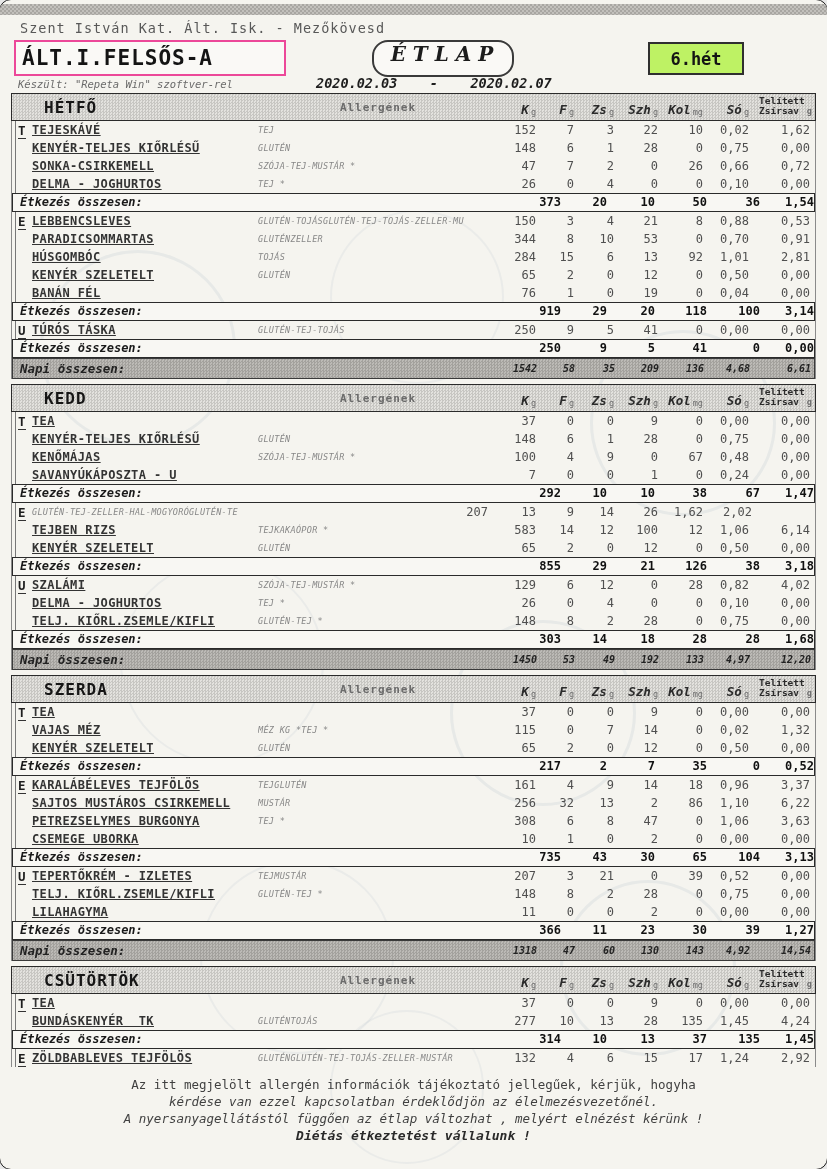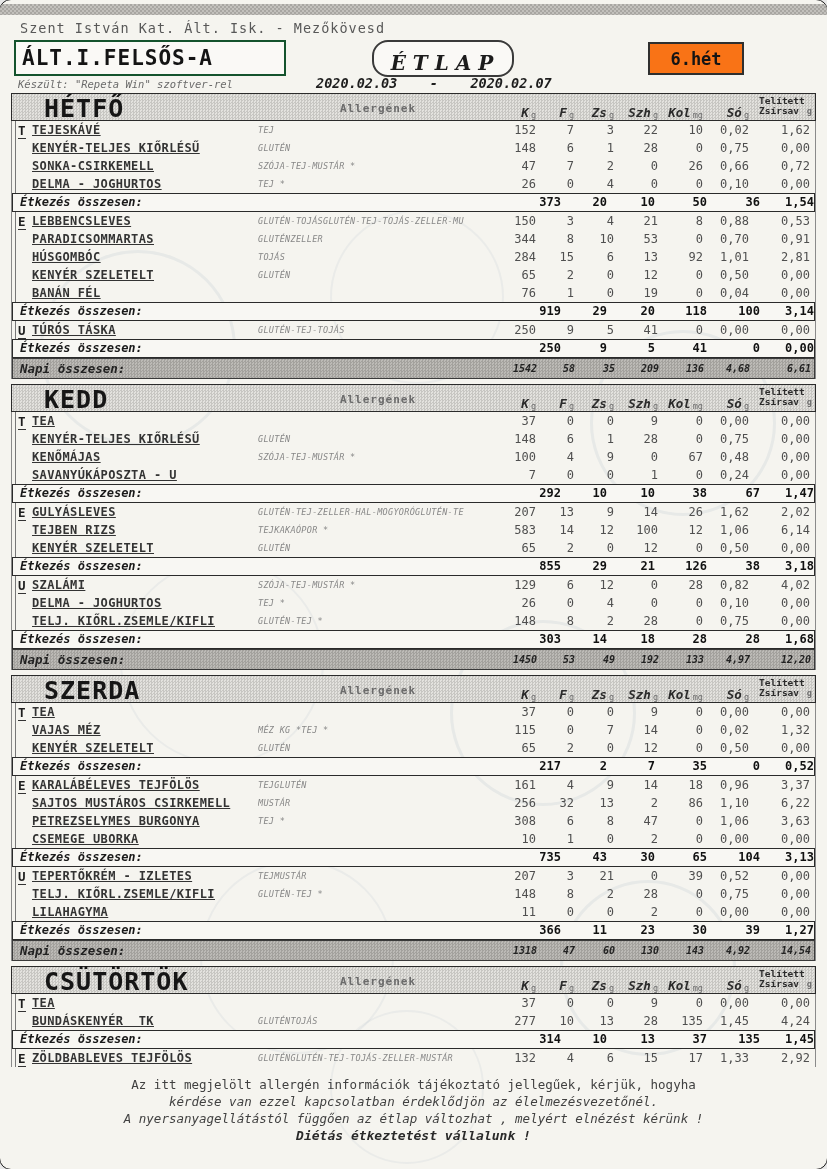--- a/index.html
+++ b/index.html
@@ -16,44 +16,44 @@
 
   
   .tex-light { background-color:#dddcd8; background-image:repeating-conic-gradient(#c7c6c2 0% 25%, #e3e2de 0% 50%); background-size:3px 3px; }
   .tex-dark  { background-color:#b4b2ae; background-image:repeating-conic-gradient(#a3a19d 0% 25%, #bcbab6 0% 50%); background-size:3px 3px; }
 
   .top-band { position:absolute; left:0; top:4px; width:827px; height:11px; z-index:1;
     background-color:#b7b5b1; background-image:repeating-conic-gradient(#a8a6a2 0% 25%, #c2c0bc 0% 50%); background-size:4px 4px; }
 
   .school { position:absolute; left:20px; top:20px; font-size:13.5px; letter-spacing:1px; color:#585858; z-index:1; }
 
-  .class-box { position:absolute; left:14px; top:40px; width:268px; height:32px; border:2px solid #14532d; background:#faf9f6;
+  .class-box { position:absolute; left:14px; top:40px; width:268px; height:32px; border:2px solid #ec4899; background:#faf9f6;
     display:flex; align-items:center; z-index:1; }
   .class-box span { font-size:21px; font-weight:bold; letter-spacing:1px; padding-left:6px; color:#141414; }
 
   .etlap-box { position:absolute; left:372px; top:40px; width:138px; height:33px; border:2px solid #3a3a3a; border-radius:16px;
-    background:#faf9f6; display:flex; align-items:flex-end; justify-content:center; z-index:1; }
+    background:#faf9f6; display:flex; align-items:flex-start; justify-content:center; z-index:1; }
   .etlap-box span { font-family:"DejaVu Serif","Liberation Serif",serif; font-style:italic; font-weight:bold;
     font-size:20px; letter-spacing:7px; color:#1c1c1c; padding-left:5px; }
 
-  .week-box { position:absolute; left:648px; top:42px; width:92px; height:29px; border:2px solid #2f2f2f; background:#f97316;
+  .week-box { position:absolute; left:648px; top:42px; width:92px; height:29px; border:2px solid #2f2f2f; background:#bef264;
     display:flex; align-items:center; justify-content:center; z-index:1; }
   .week-box span { font-size:17px; font-weight:bold; color:#141414; }
 
   .made-with { position:absolute; left:18px; top:78px; font-size:10.5px; font-style:italic; color:#6a6a6a; z-index:1; }
   .date-range { position:absolute; left:316px; top:75px; font-size:13.5px; font-weight:bold; font-style:italic;
     white-space:pre; color:#1e1e1e; z-index:1; }
 
   .days-wrap { position:absolute; left:11px; top:93px; width:805px; z-index:1; }
   .day-table { margin-bottom:5px; }
 
   .grid10 { display:grid; grid-template-columns:20px 226px 240px 48px 38px 40px 44px 45px 46px 58px; }
 
   .day-header { height:28px; border:1.5px solid #2b2b2b; box-sizing:border-box; }
-  .day-name { grid-column:1/3; align-self:center; font-size:25px; font-weight:bold; letter-spacing:1px; padding-left:32px; color:#161616; }
+  .day-name { grid-column:1/3; align-self:center; font-size:16px; font-weight:bold; letter-spacing:1px; padding-left:32px; color:#161616; }
   .allerg-head { grid-column:3/4; align-self:center; text-align:center; font-size:11px; font-weight:bold; color:#6b6b6b; letter-spacing:1px; }
   .nhead { display:flex; justify-content:flex-end; align-items:flex-end; padding:0 10px 3px 0; }
   .nl { font-size:12.5px; font-weight:bold; font-style:italic; color:#2b2b2b; }
   .nu { font-size:8.5px; color:#6f6f6f; margin-left:2px; }
   .nhead.tel { display:block; text-align:left; font-size:9.5px; font-weight:bold; line-height:1.1; padding:2px 8px 0 0; color:#2b2b2b; }
 
   .rows-box { border-left:1px solid #8a8a8a; border-right:1px solid #8a8a8a; }
   .row { height:18px; line-height:18px; }
   .c { overflow:hidden; white-space:pre; }
   .c.code { border-left:1px solid #777; margin-left:3px; padding-left:2px; }
@@ -351,21 +351,20 @@
             <div class="c num ">292</div>
             <div class="c num ">10</div>
             <div class="c num ">10</div>
             <div class="c num ">38</div>
             <div class="c num ">67</div>
             <div class="c num ">1,47</div>
             <div class="c num ">0,00</div>
           </div>
           <div class="row dish-row grid10">
             <div class="c code"><span class="code-letter">E</span></div>
-            <div class="c dish">GULYÁSLEVES</div>
             <div class="c allerg">GLUTÉN-TEJ-ZELLER-HAL-MOGYORÓGLUTÉN-TE</div>
             <div class="c num ">207</div>
             <div class="c num ">13</div>
             <div class="c num ">9</div>
             <div class="c num ">14</div>
             <div class="c num ">26</div>
             <div class="c num ">1,62</div>
             <div class="c num ">2,02</div>
           </div>
           <div class="row dish-row grid10">
@@ -684,21 +683,21 @@
           </div>
           <div class="row dish-row grid10">
             <div class="c code"><span class="code-letter">E</span></div>
             <div class="c dish">ZÖLDBABLEVES TEJFÖLÖS</div>
             <div class="c allerg">GLUTÉNGLUTÉN-TEJ-TOJÁS-ZELLER-MUSTÁR</div>
             <div class="c num ">132</div>
             <div class="c num ">4</div>
             <div class="c num ">6</div>
             <div class="c num ">15</div>
             <div class="c num ">17</div>
-            <div class="c num ">1,33</div>
+            <div class="c num ">1,24</div>
             <div class="c num ">2,92</div>
           </div>
         </div>
       </div>
       <div class="footer">
       <div class="l1">Az itt megjelölt allergén információk tájékoztató jellegűek, kérjük, hogyha</div>
       <div class="l2">kérdése van ezzel kapcsolatban érdeklődjön az élelmezésvezetőnél.</div>
       <div class="l3">A nyersanyagellátástól függően az étlap változhat , melyért elnézést kérünk !</div>
       <div class="l4">Diétás étkeztetést vállalunk !</div>
     </div>

